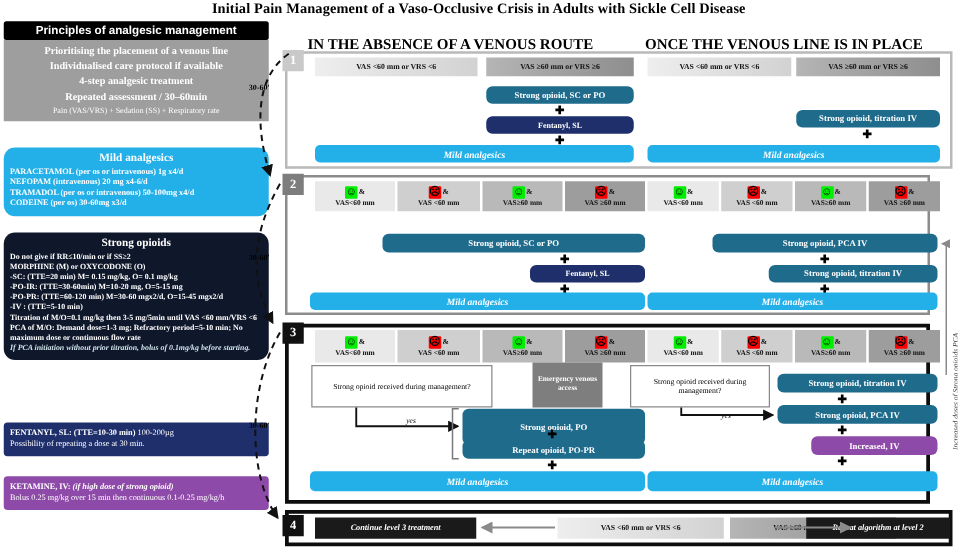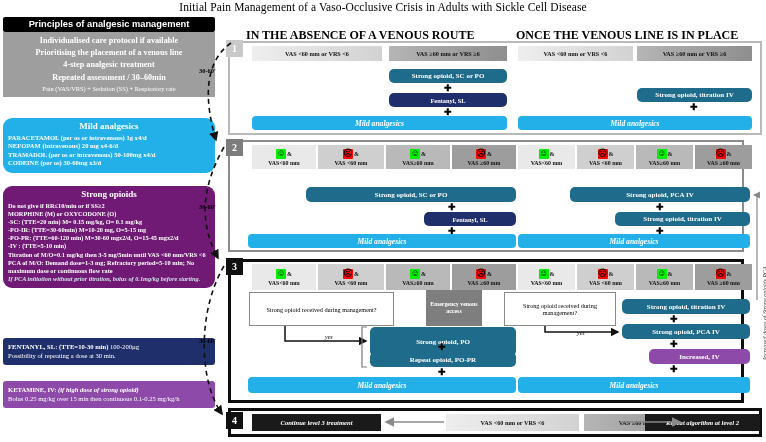--- a/index.html
+++ b/index.html
@@ -1,33 +1,33 @@
 <!DOCTYPE html>
 <html><head>
 <meta charset="utf-8">
 <style>
   html,body{margin:0;padding:0;}
   body{width:766px;height:442px;background:#ffffff;font-family:"Liberation Serif",serif;overflow:hidden;position:relative;}
   .root{position:relative;width:766px;height:442px;}
 
   
-  .title{position:absolute;left:0;top:0;width:766px;text-align:center;font-family:"Liberation Serif",serif;font-weight:normal;font-size:11.5px;color:#000;letter-spacing:.1px;}
+  .title{position:absolute;left:0;top:0;width:766px;text-align:center;font-family:"Liberation Serif",serif;font-weight:bold;font-size:11.5px;color:#000;letter-spacing:.1px;}
 
   
   .panel{position:absolute;left:3px;width:212px;box-sizing:border-box;}
   .pm-head{background:#000;color:#fff;font-weight:bold;font-size:9.3px;text-align:center;padding:2px 0 3px;font-family:"Liberation Sans",sans-serif;border-radius:2px;}
   .pm-body{background:#9e9e9e;color:#fff;text-align:center;padding:3px 4px 4px;}
   .pm-body div{font-weight:bold;font-size:8.2px;line-height:12.2px;color:#ffffff;}
   .pm-body .sub{font-weight:normal;font-size:6.4px;line-height:9px;}
 
   .mild{background:#23b0e8;border-radius:9px;color:#fff;padding:3px 5px 5px;}
   .mild .h{text-align:center;font-weight:bold;font-size:9px;padding-bottom:3px;}
   .mild .l{font-weight:bold;font-size:6.6px;line-height:8.4px;}
 
-  .strong{background:#701a75;border-radius:9px;color:#fff;padding:3px 5px 5px;}
+  .strong{background:#0f172a;border-radius:9px;color:#fff;padding:3px 5px 5px;}
   .strong .h{text-align:center;font-weight:bold;font-size:9px;padding-bottom:3px;}
   .strong .l{font-weight:bold;font-size:6.3px;line-height:8.1px;}
   .strong .it{font-style:italic;font-weight:bold;font-size:6.3px;line-height:8.1px;color:#cfe2ea;}
 
   .fent{background:#1f2f6b;border-radius:3px;color:#fff;padding:4px 5px 5px;}
   .fent .l{font-weight:bold;font-size:6.6px;line-height:9px;}
   .fent .l span.n{font-weight:normal;}
 
   .keta{background:#8e4aa8;border-radius:3px;color:#fff;padding:4px 5px 5px;}
   .keta .l{font-weight:bold;font-size:6.6px;line-height:9px;}
@@ -86,22 +86,22 @@
 </head>
 <body>
 
 <div class="root">
 
   <div class="title" style="top:1px;">Initial Pain Management of a Vaso-Occlusive Crisis in Adults with Sickle Cell Disease</div>
 
   <div class="panel" style="top:17px;">
     <div class="pm-head">Principles of analgesic management</div>
     <div class="pm-body">
+      <div>Prioritising the placement of a venous line</div>
       <div>Individualised care protocol if available</div>
-      <div>Prioritising the placement of a venous line</div>
       <div>4-step analgesic treatment</div>
       <div>Repeated assessment / 30–60min</div>
       <div class="sub">Pain (VAS/VRS) + Sedation (SS) + Respiratory rate</div>
     </div>
   </div>
 
   <div class="panel mild" style="top:118px;">
     <div class="h">Mild analgesics</div>
     <div class="l">PARACETAMOL (per os or intravenous) 1g x4/d</div>
     <div class="l">NEFOPAM (intravenous) 20 mg x4-6/d</div>

